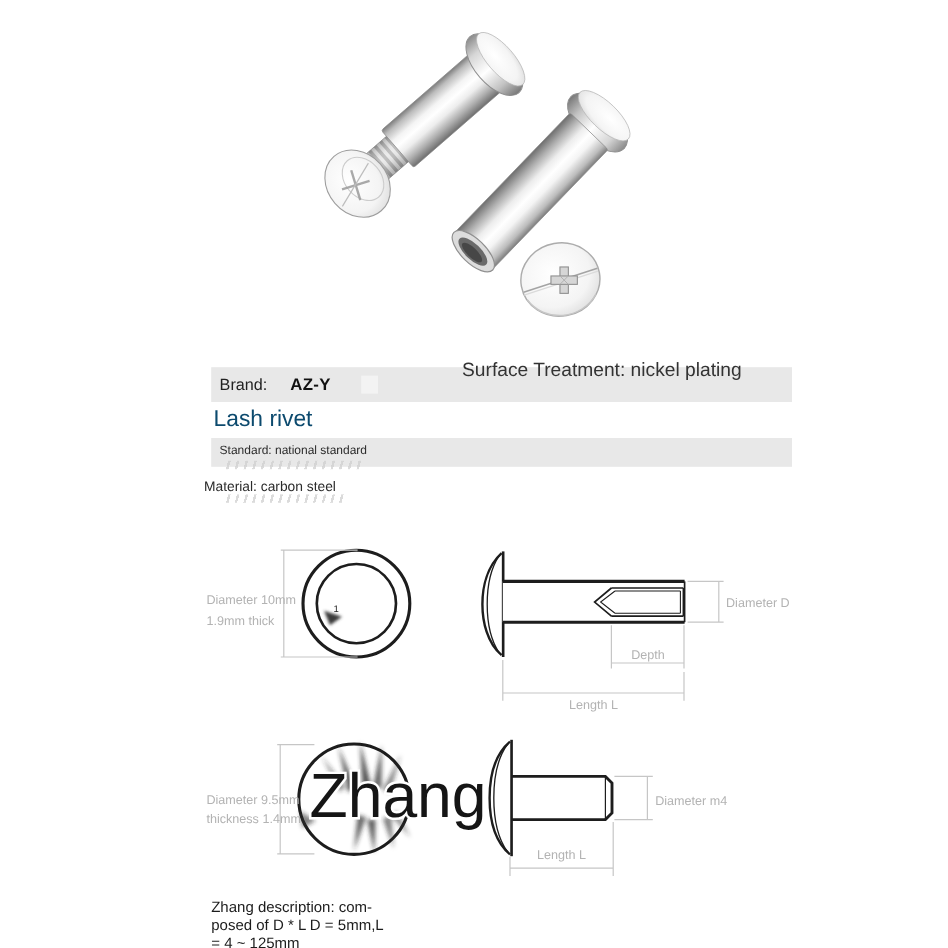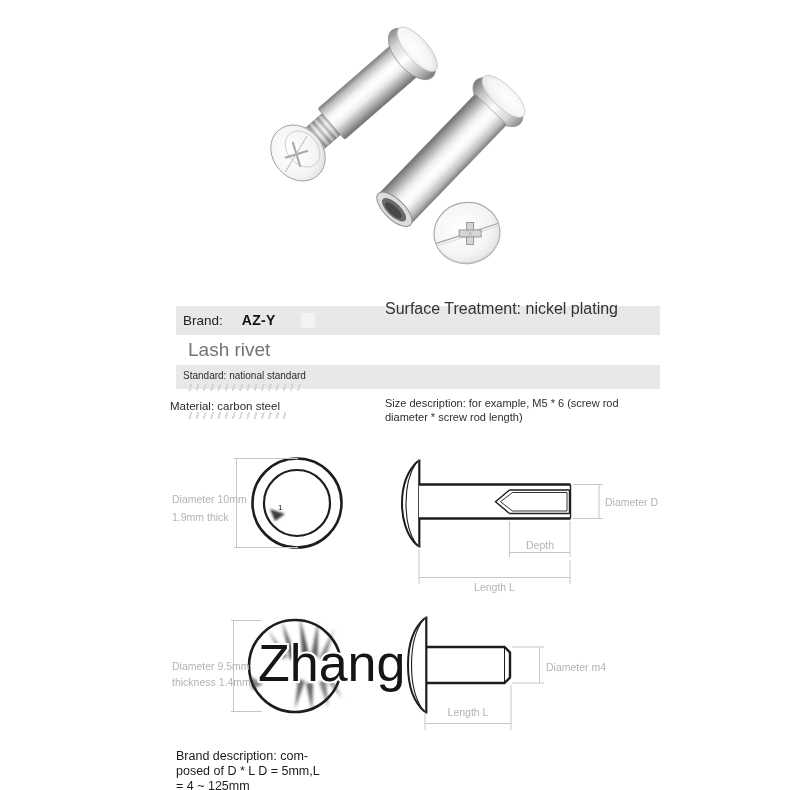--- a/index.html
+++ b/index.html
@@ -12,21 +12,21 @@
   svg text{font-family:"Liberation Sans",sans-serif;}
 
   
   .stripe{position:absolute;left:176px;width:484px;background:#e8e8e8;z-index:0;}
   .stripe.s1{top:306px;height:29px;}
   .stripe.s2{top:365px;height:24px;}
   .t{position:absolute;z-index:1;color:#2b2b2b;white-space:nowrap;}
   .brand-row{left:183px;top:312px;font-size:13.5px;color:#222;}
   .brand-row .bval{font-weight:bold;font-size:14px;color:#111;margin-left:19px;letter-spacing:.3px;}
   .surface{left:385px;top:300px;font-size:16px;color:#333;}
-  .lash{left:188px;top:339px;font-size:19px;color:#737373;}
+  .lash{left:178px;top:339px;font-size:19px;color:#0c4a6e;}
   .specblock{left:385px;top:342px;font-size:16px;line-height:19px;color:#1e1e1e;}
   .standard{left:183px;top:370px;font-size:10px;}
   .material{left:170px;top:400px;font-size:11.5px;}
   .sizedesc{left:385px;top:397px;width:274px;font-size:11px;line-height:13.5px;white-space:normal;color:#2e2e2e;}
   .scribble{position:absolute;z-index:1;height:7px;opacity:.75;
     background:repeating-linear-gradient(105deg,transparent 0 5px,#cfcfcf 5px 7px);}
   .scr1{left:185px;top:384px;width:118px;}
   .scr2{left:185px;top:412px;width:104px;}
   .fadebox{position:absolute;left:301px;top:313px;width:14px;height:15px;background:#f3f3f3;z-index:1;}
 
@@ -130,21 +130,20 @@
   </div>
   <div class="t surface">Surface Treatment: nickel plating</div>
 
   <div class="t lash">Lash rivet</div>
 
 
   <div class="t standard">Standard: national standard</div>
   <div class="scribble scr1"></div>
   <div class="t material">Material: carbon steel</div>
   <div class="scribble scr2"></div>
-  <div class="t sizedesc">Size description: for example, M5 * 6 (screw rod diameter * screw rod length)</div>
 
   <svg class="abs" style="left:0;top:440px;" width="790" height="165" viewBox="0 440 790 165">
     <defs>
       <filter id="blur1" x="-50%" y="-50%" width="200%" height="200%">
         <feGaussianBlur stdDeviation="1.2"></feGaussianBlur>
       </filter>
     </defs>
 
     <g>
       <circle cx="297" cy="503" r="44.5" class="dk" stroke-width="2.6"></circle>
@@ -215,18 +214,18 @@
     </g>
 
     <path class="dim" d="M512,647 H544 M512,683 H544 M539.5,647 V683"></path>
     <text class="dimtxt" x="546" y="670.5" font-size="10">Diameter m4</text>
 
     <path class="dim" d="M425,714 V730 M511,685 V730 M425,723.5 H511"></path>
     <text class="dimtxt" x="468" y="716" text-anchor="middle">Length L</text>
   </svg>
 
   <div class="abs footer">
-    <div>Brand description: com-</div>
+    <div>Zhang description: com-</div>
     <div>posed of D * L D = 5mm,L</div>
     <div>= 4 ~ 125mm</div>
   </div>
 
 </div>
 
 </body></html>

